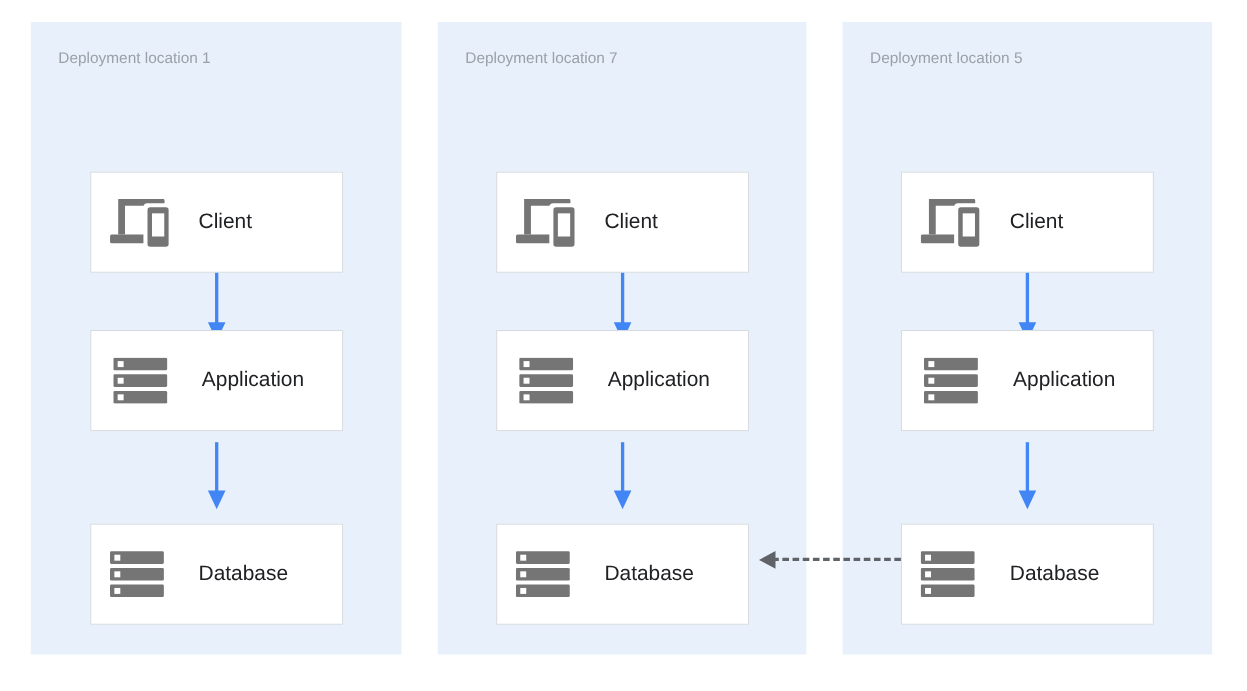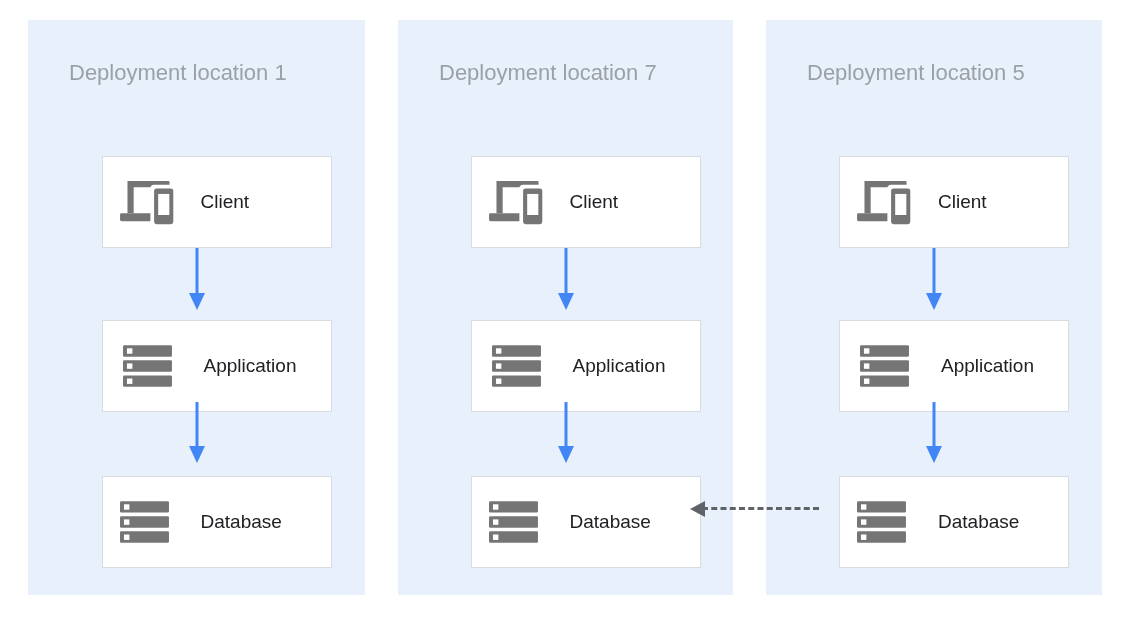--- a/index.html
+++ b/index.html
@@ -14,37 +14,36 @@
   .panel {
     position:absolute;
     top:20px; height:575px;
     background:#e8f1fb;
   }
   .panel-1 { left:28px;  width:337px; }
   .panel-2 { left:398px; width:335px; }
   .panel-3 { left:766px; width:336px; }
   .panel-title {
     position:absolute; top:24px; left:25px;
-    margin:16px;
-    font-size:22px; font-weight:400;
+    margin:0;
+    font-size:14px; font-weight:400;
     color:#9aa0a6;
     white-space:nowrap;
   }
   .node {
     position:absolute;
     left:50%; transform:translateX(-50%);
     width:230px; height:92px;
     background:#ffffff;
     border:1px solid #d8dce1;
     display:flex; align-items:center;
     padding-left:17px;
-    margin-left:20px;
   }
   .node-client      { top:136px; }
-  .node-application { top:300px;padding-left:20px; }
+  .node-application { top:280px;padding-left:20px; }
   .node-database    { top:456px; }
   .icon-wrap {
     width:64px; flex:0 0 64px;
     display:flex; align-items:center; justify-content:flex-start;
   }
   .node-label {
     margin-left:17px;
     font-size:19px;
     color:#202124;
     white-space:nowrap;

